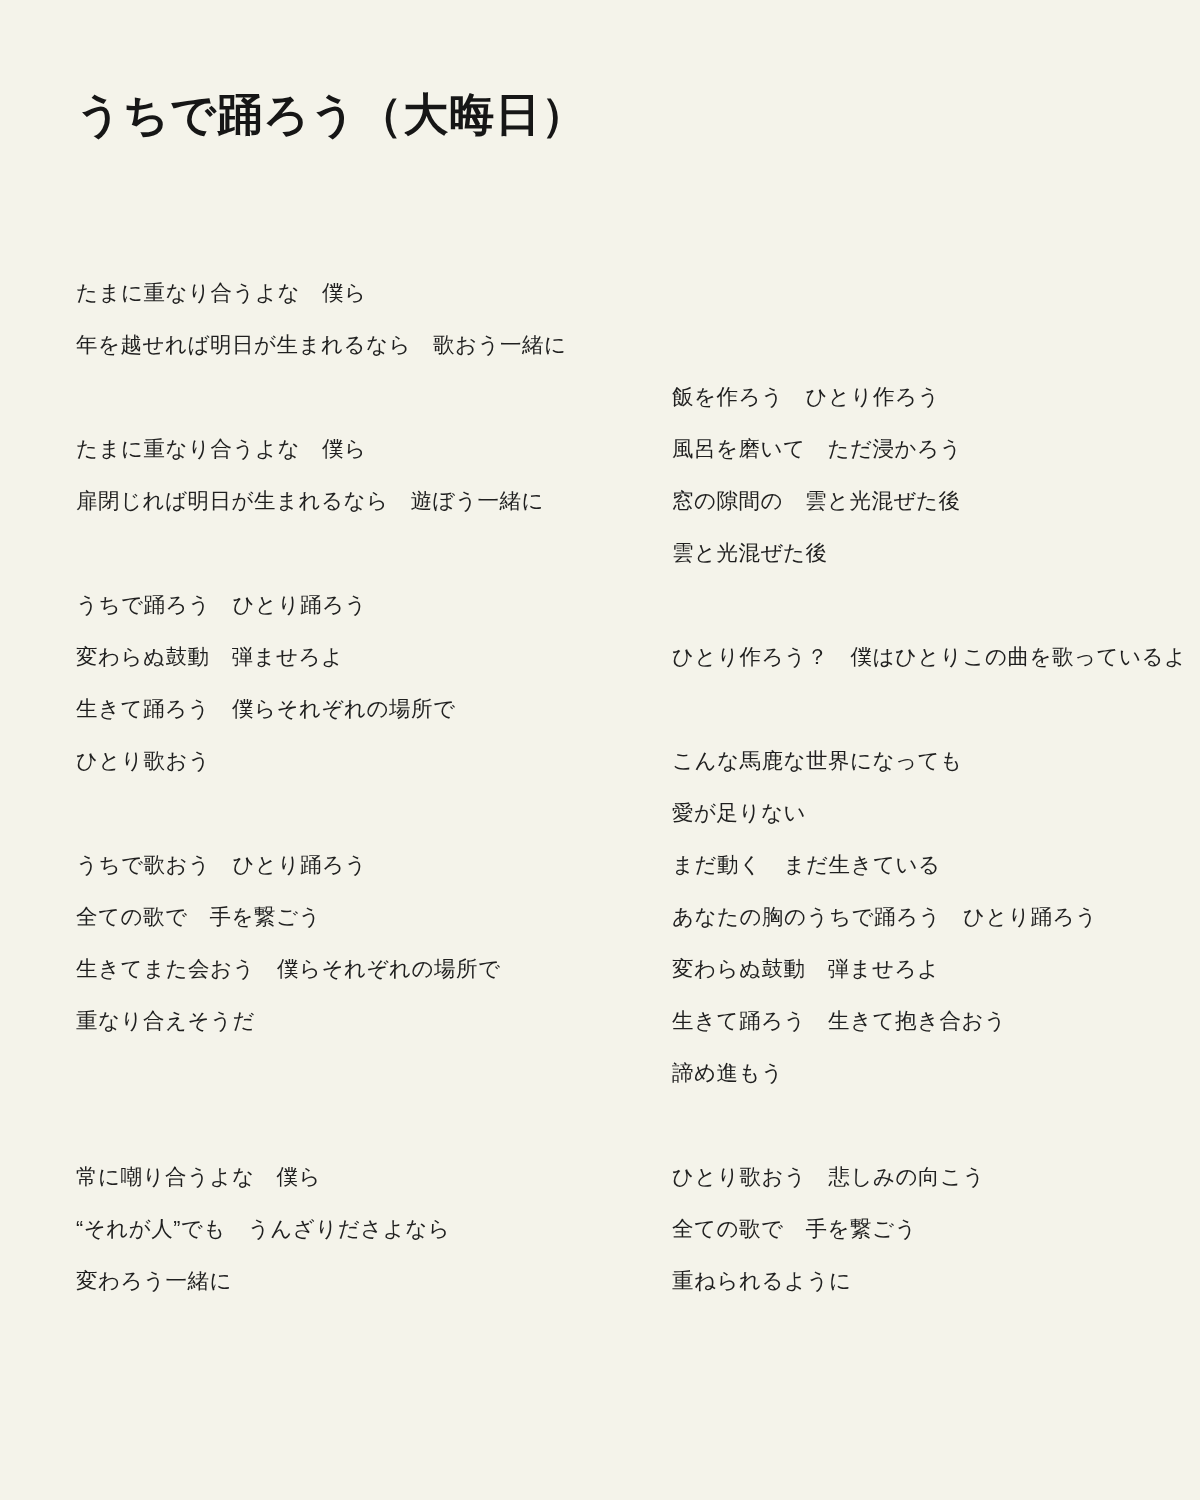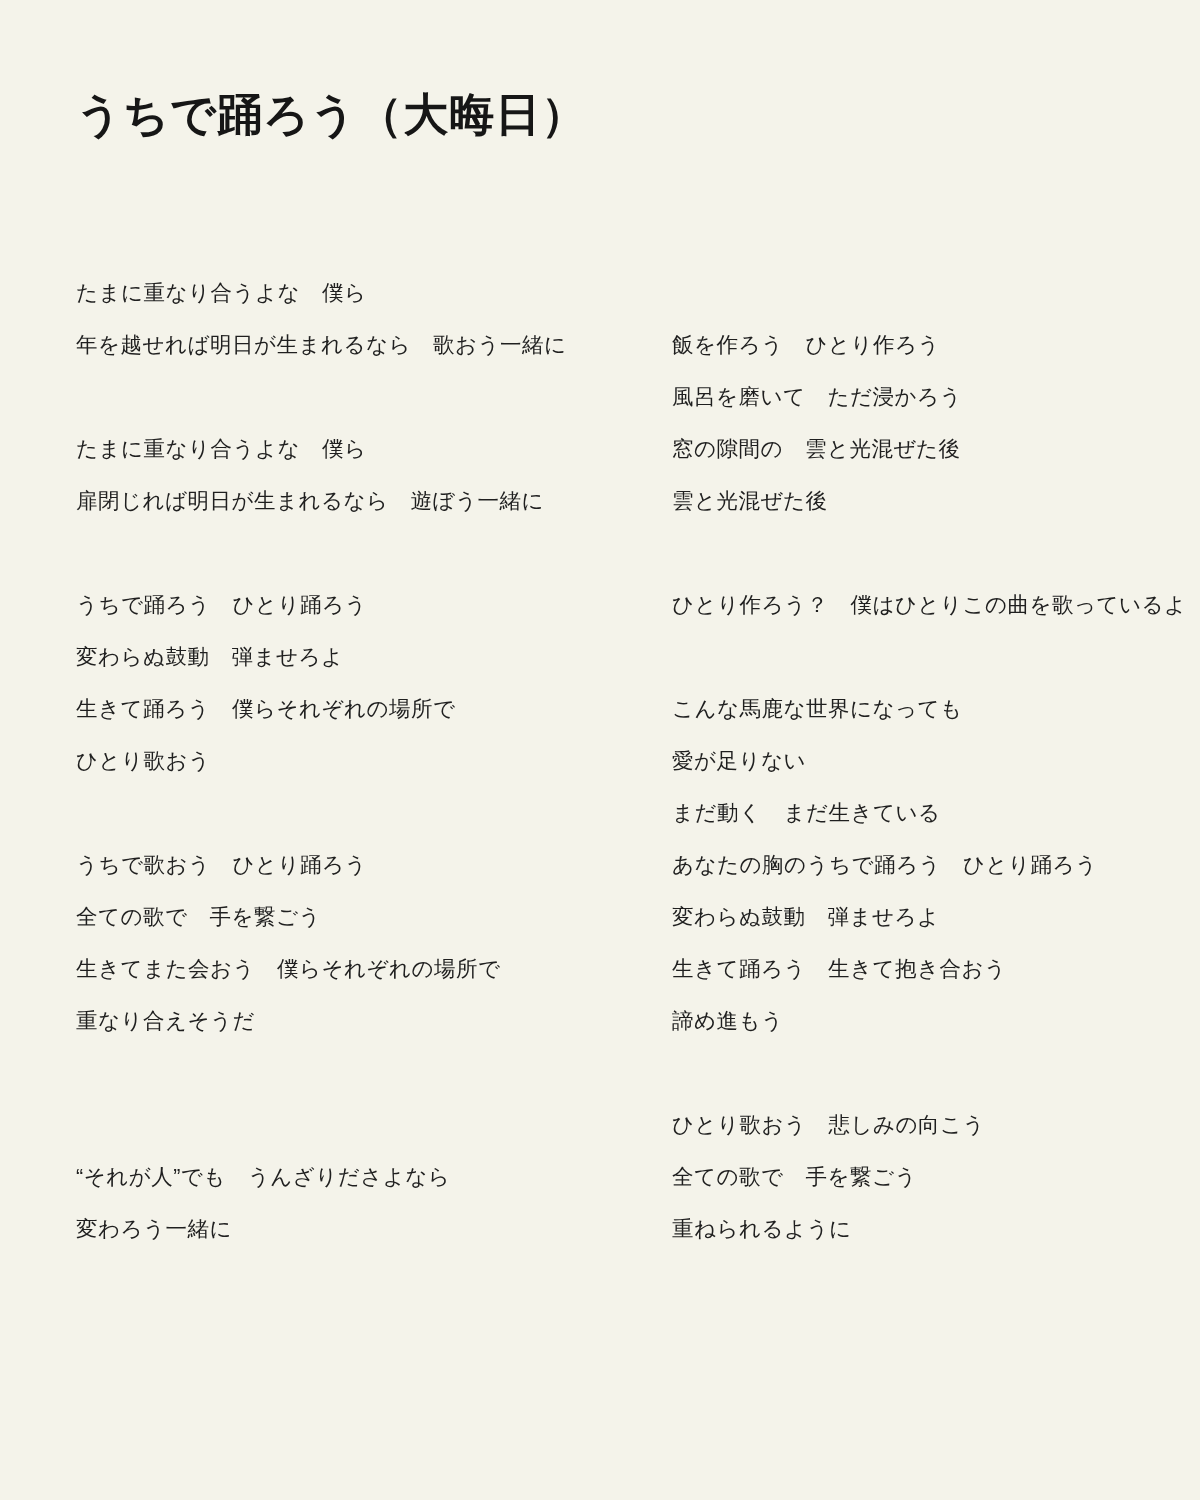--- a/index.html
+++ b/index.html
@@ -83,20 +83,21 @@
           <p class="line">生きて踊ろう　僕らそれぞれの場所で</p>
           <p class="line">ひとり歌おう</p>
         </div>
         <div class="stanza">
           <p class="line">うちで歌おう　ひとり踊ろう</p>
           <p class="line">全ての歌で　手を繋ごう</p>
           <p class="line">生きてまた会おう　僕らそれぞれの場所で</p>
           <p class="line">重なり合えそうだ</p>
         </div>
         <div class="stanza">
+          <p class="line">常に嘲り合うよな　僕ら</p>
           <p class="line">“それが人”でも　うんざりださよなら</p>
           <p class="line">変わろう一緒に</p>
         </div>
       </section>
     <section class="column column-right">
         <div class="stanza">
           <p class="line">飯を作ろう　ひとり作ろう</p>
           <p class="line">風呂を磨いて　ただ浸かろう</p>
           <p class="line">窓の隙間の　雲と光混ぜた後</p>
           <p class="line">雲と光混ぜた後</p>

